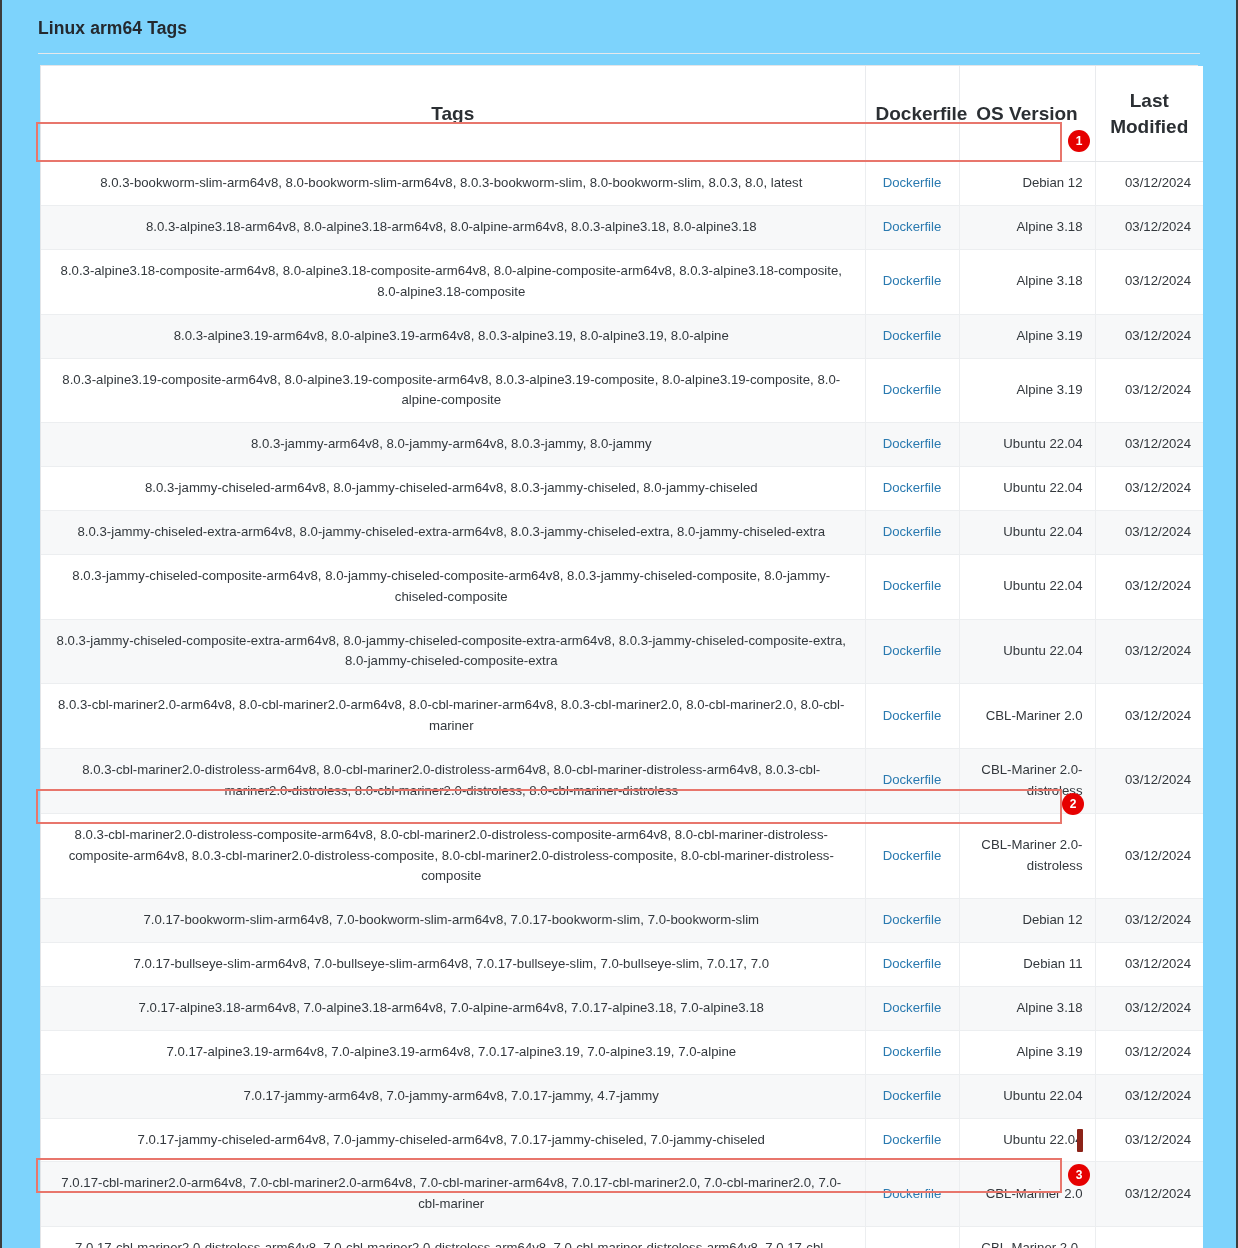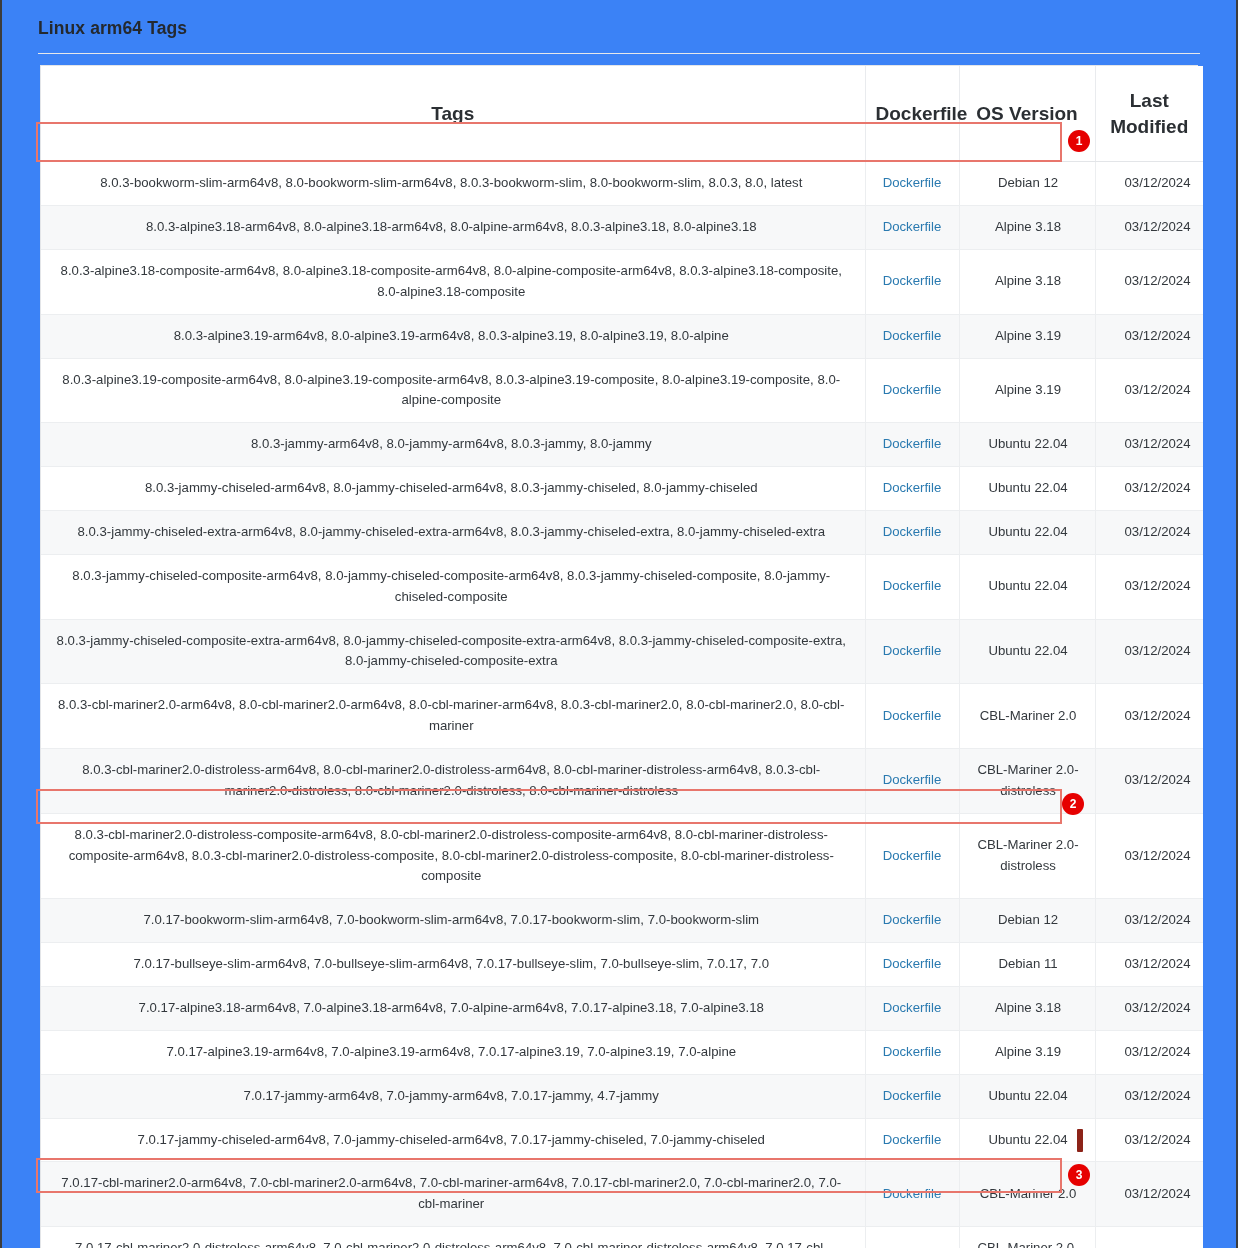--- a/index.html
+++ b/index.html
@@ -6,21 +6,21 @@
   html, body {
     margin: 0;
     padding: 0;
     background: #ffffff;
     font-family: "Liberation Sans", sans-serif;
   }
   #page {
     position: relative;
     width: 1238px;
     height: 1248px;
-    background: #3b82f6;
+    background: #7dd3fc;
     overflow: hidden;
     box-sizing: border-box;
     border-left: 2px solid #3c3c3c;
     border-right: 2px solid #3c3c3c;
   }
   .page-title {
     font-size: 17.5px;
     font-weight: bold;
     color: #24292f;
     padding: 18px 0 0 36px;
@@ -70,22 +70,22 @@
     vertical-align: middle;
     line-height: 1.58;
     word-break: break-word;
   }
   tbody td:last-child { border-right: none; }
   tbody tr:nth-child(even) { background: #f7f8f9; }
   tbody tr:nth-child(odd)  { background: #ffffff; }
 
   td.tags-cell { text-align: center; padding-left: 13px; padding-right: 16px; }
   td.docker-cell { text-align: center; }
-  td.os-cell { text-align: center; padding-left: 14px; }
-  td.mod-cell { text-align: left; white-space: nowrap; padding-left: 29px; }
+  td.os-cell { text-align: right; padding-left: 14px; }
+  td.mod-cell { text-align: right; white-space: nowrap; padding-left: 29px; }
 
   a.dockerfile-link {
     color: #2a7ab0;
     text-decoration: none;
     font-size: 13.2px;
   }
 
   
   .annot-box {
     position: absolute;

